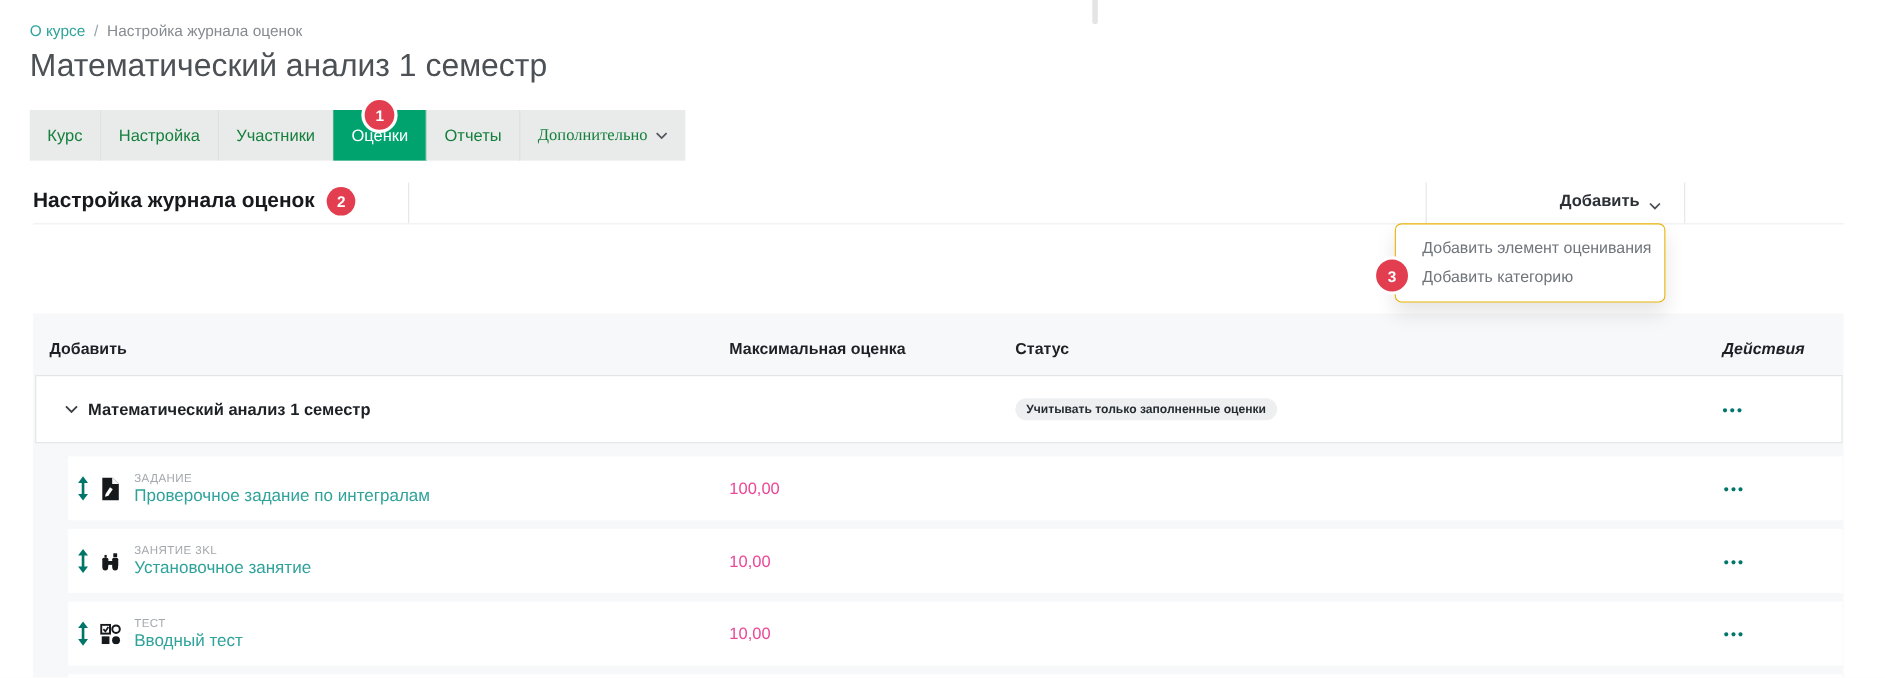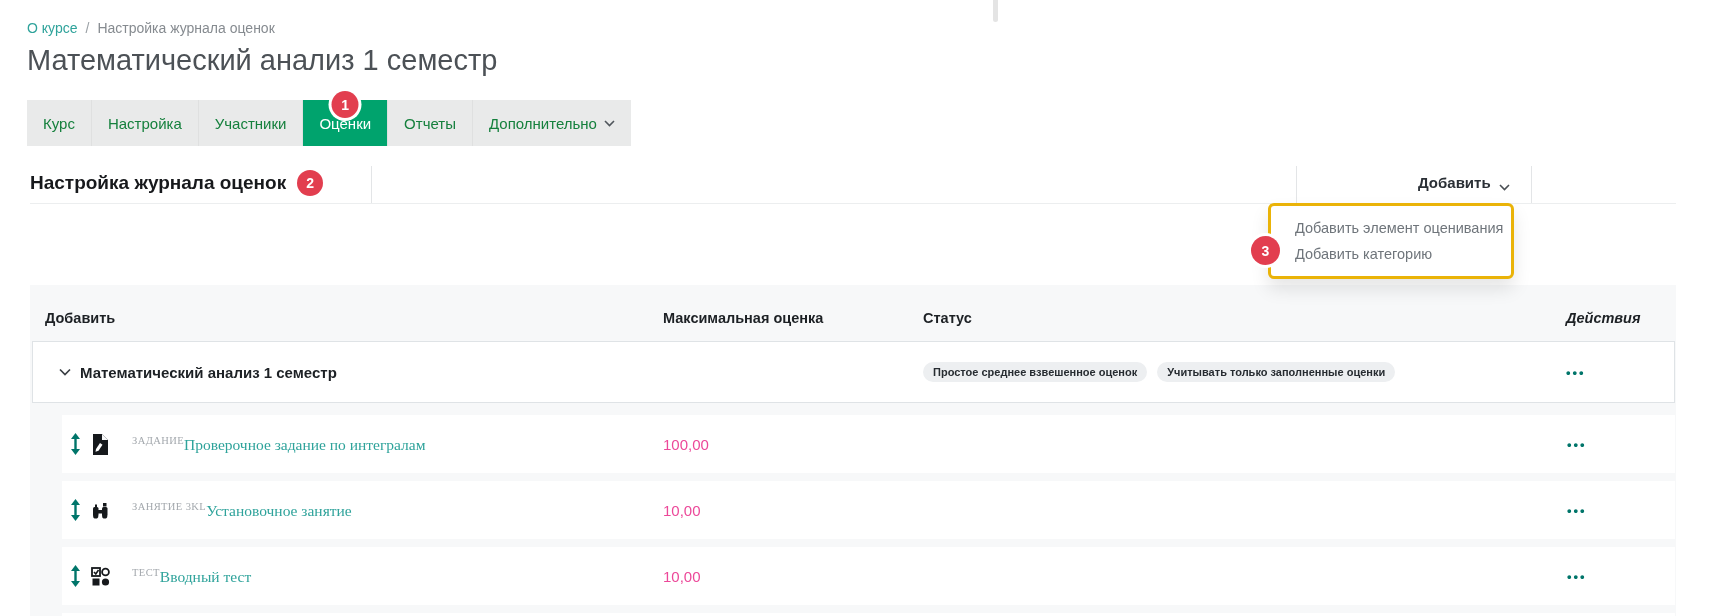--- a/index.html
+++ b/index.html
@@ -21,21 +21,21 @@
   .breadcrumb .link{color:var(--link-teal);cursor:pointer;}
   .breadcrumb .sep{color:#9aa0a5;}
   .breadcrumb .current{color:#868b90;}
 
   
   .page-title{position:absolute;left:27px;top:44px;font-size:29px;font-weight:400;color:#4c5156;}
 
   
   .tabs{position:absolute;left:27px;top:100px;display:flex;height:46px;background:#e9eaea;}
   .tab{position:relative;display:flex;align-items:center;gap:7px;padding:0 16px;font-size:15px;color:#15803d;border-right:1px solid #dfe0e0;cursor:pointer;white-space:nowrap;}
-  .tab:last-child{border-right:none;}
+  .tab:last-child{border-right:none;font-family:Liberation Serif, serif;}
   .tab.active{background:var(--accent-green);color:#fff;}
   .tab .chev{display:flex;color:#50565c;}
 
   
   .step-badge{
     background:var(--badge-red);color:#fff;border-radius:50%;
     display:flex;align-items:center;justify-content:center;
     font-size:14px;font-weight:bold;box-shadow:0 0 0 3px #fff;
   }
   .tab-badge{position:absolute;top:-9px;left:50%;transform:translateX(-50%);width:27px;height:27px;z-index:3;}
@@ -50,21 +50,21 @@
   .vdiv-right{left:1531px;top:166px;height:37px;}
   .hdiv-toolbar{position:absolute;left:30px;top:203px;width:1646px;height:1px;background:#eceeef;z-index:1;}
 
   .add-btn{position:absolute;left:1418px;top:174px;display:flex;align-items:flex-end;gap:8px;cursor:pointer;z-index:2;}
   .add-btn .lbl{font-size:15px;font-weight:bold;color:#2b3036;}
   .add-btn .chev{color:#4a4f54;display:flex;}
 
   
   .dropdown{
     position:absolute;left:1268px;top:203px;width:246px;background:#fff;
-    border:3px solid #eab308;border-radius:6px;box-shadow:0 10px 18px rgba(0,0,0,.10);
+    border:1px solid #eab308;border-radius:6px;box-shadow:0 10px 18px rgba(0,0,0,.10);
     padding:9px 0;z-index:5;
   }
   .dropdown-item{padding:5px 16px 5px 24px;font-size:14.5px;color:#6f757b;cursor:pointer;white-space:nowrap;}
   .badge-3{position:absolute;left:1251px;top:236px;width:29px;height:29px;z-index:6;}
 
   
   .gradebook{position:absolute;left:30px;top:285px;width:1646px;height:380px;background:#f7f8f9;}
   .thead{display:grid;grid-template-columns:633px 260px 1fr 110px;padding-top:25px;font-size:14.5px;font-weight:bold;color:#1d2125;}
   .th-name{padding-left:15px;}
   .th-actions{text-align:right;padding-right:39px;font-style:italic;}
@@ -80,21 +80,21 @@
   .dots{color:var(--icon-teal);font-size:13px;letter-spacing:2px;font-weight:bold;padding-left:2px;cursor:pointer;}
 
   .item-row{
     margin:12px 1px 0 32px;height:58px;background:#fff;
     display:grid;grid-template-columns:601px 260px 1fr 110px;align-items:center;
   }
   .item-row + .item-row{margin-top:8px;}
   .item-name{display:flex;align-items:center;padding-left:6px;}
   .drag-handle{display:flex;width:14px;justify-content:center;cursor:grab;}
   .type-icon{display:flex;width:20px;justify-content:center;margin-left:8px;}
-  .item-text{margin-left:22px;display:flex;flex-direction:row;font-family:Liberation Serif, serif;}
+  .item-text{margin-left:12px;display:flex;flex-direction:column;}
   .item-label{font-size:10.5px;color:#a3a8ad;letter-spacing:.4px;}
   .item-link{font-size:15.5px;color:var(--link-teal);margin-top:1px;cursor:pointer;}
   .item-grade{font-size:15px;color:#ec4899;}
   .partial-row{margin:8px 1px 0 32px;height:30px;background:#fff;}
 </style>
 </head>
 <body>
 
 <div class="page">
 
@@ -172,21 +172,20 @@
       <div class="cat-name">
         <span class="cat-chevron">
           <svg width="12" height="8" viewBox="0 0 12 8">
               <polyline points="1,1.5 6,6.5 11,1.5" fill="none" stroke="currentColor" stroke-width="1.7"></polyline>
             </svg>
         </span>
         <span>Математический анализ 1 семестр</span>
       </div>
       <div></div>
       <div class="cat-status">
-        <span class="pill">Простое среднее взвешенное оценок</span>
         <span class="pill">Учитывать только заполненные оценки</span>
       </div>
       <div class="dots">•••</div>
     </div>
 
     <div class="item-row">
       <div class="item-name">
         <span class="drag-handle">
           <svg width="13" height="24" viewBox="0 0 13 24">
               <path d="M6.5 1 L11 7 L2 7 Z" fill="#00756a"></path>

